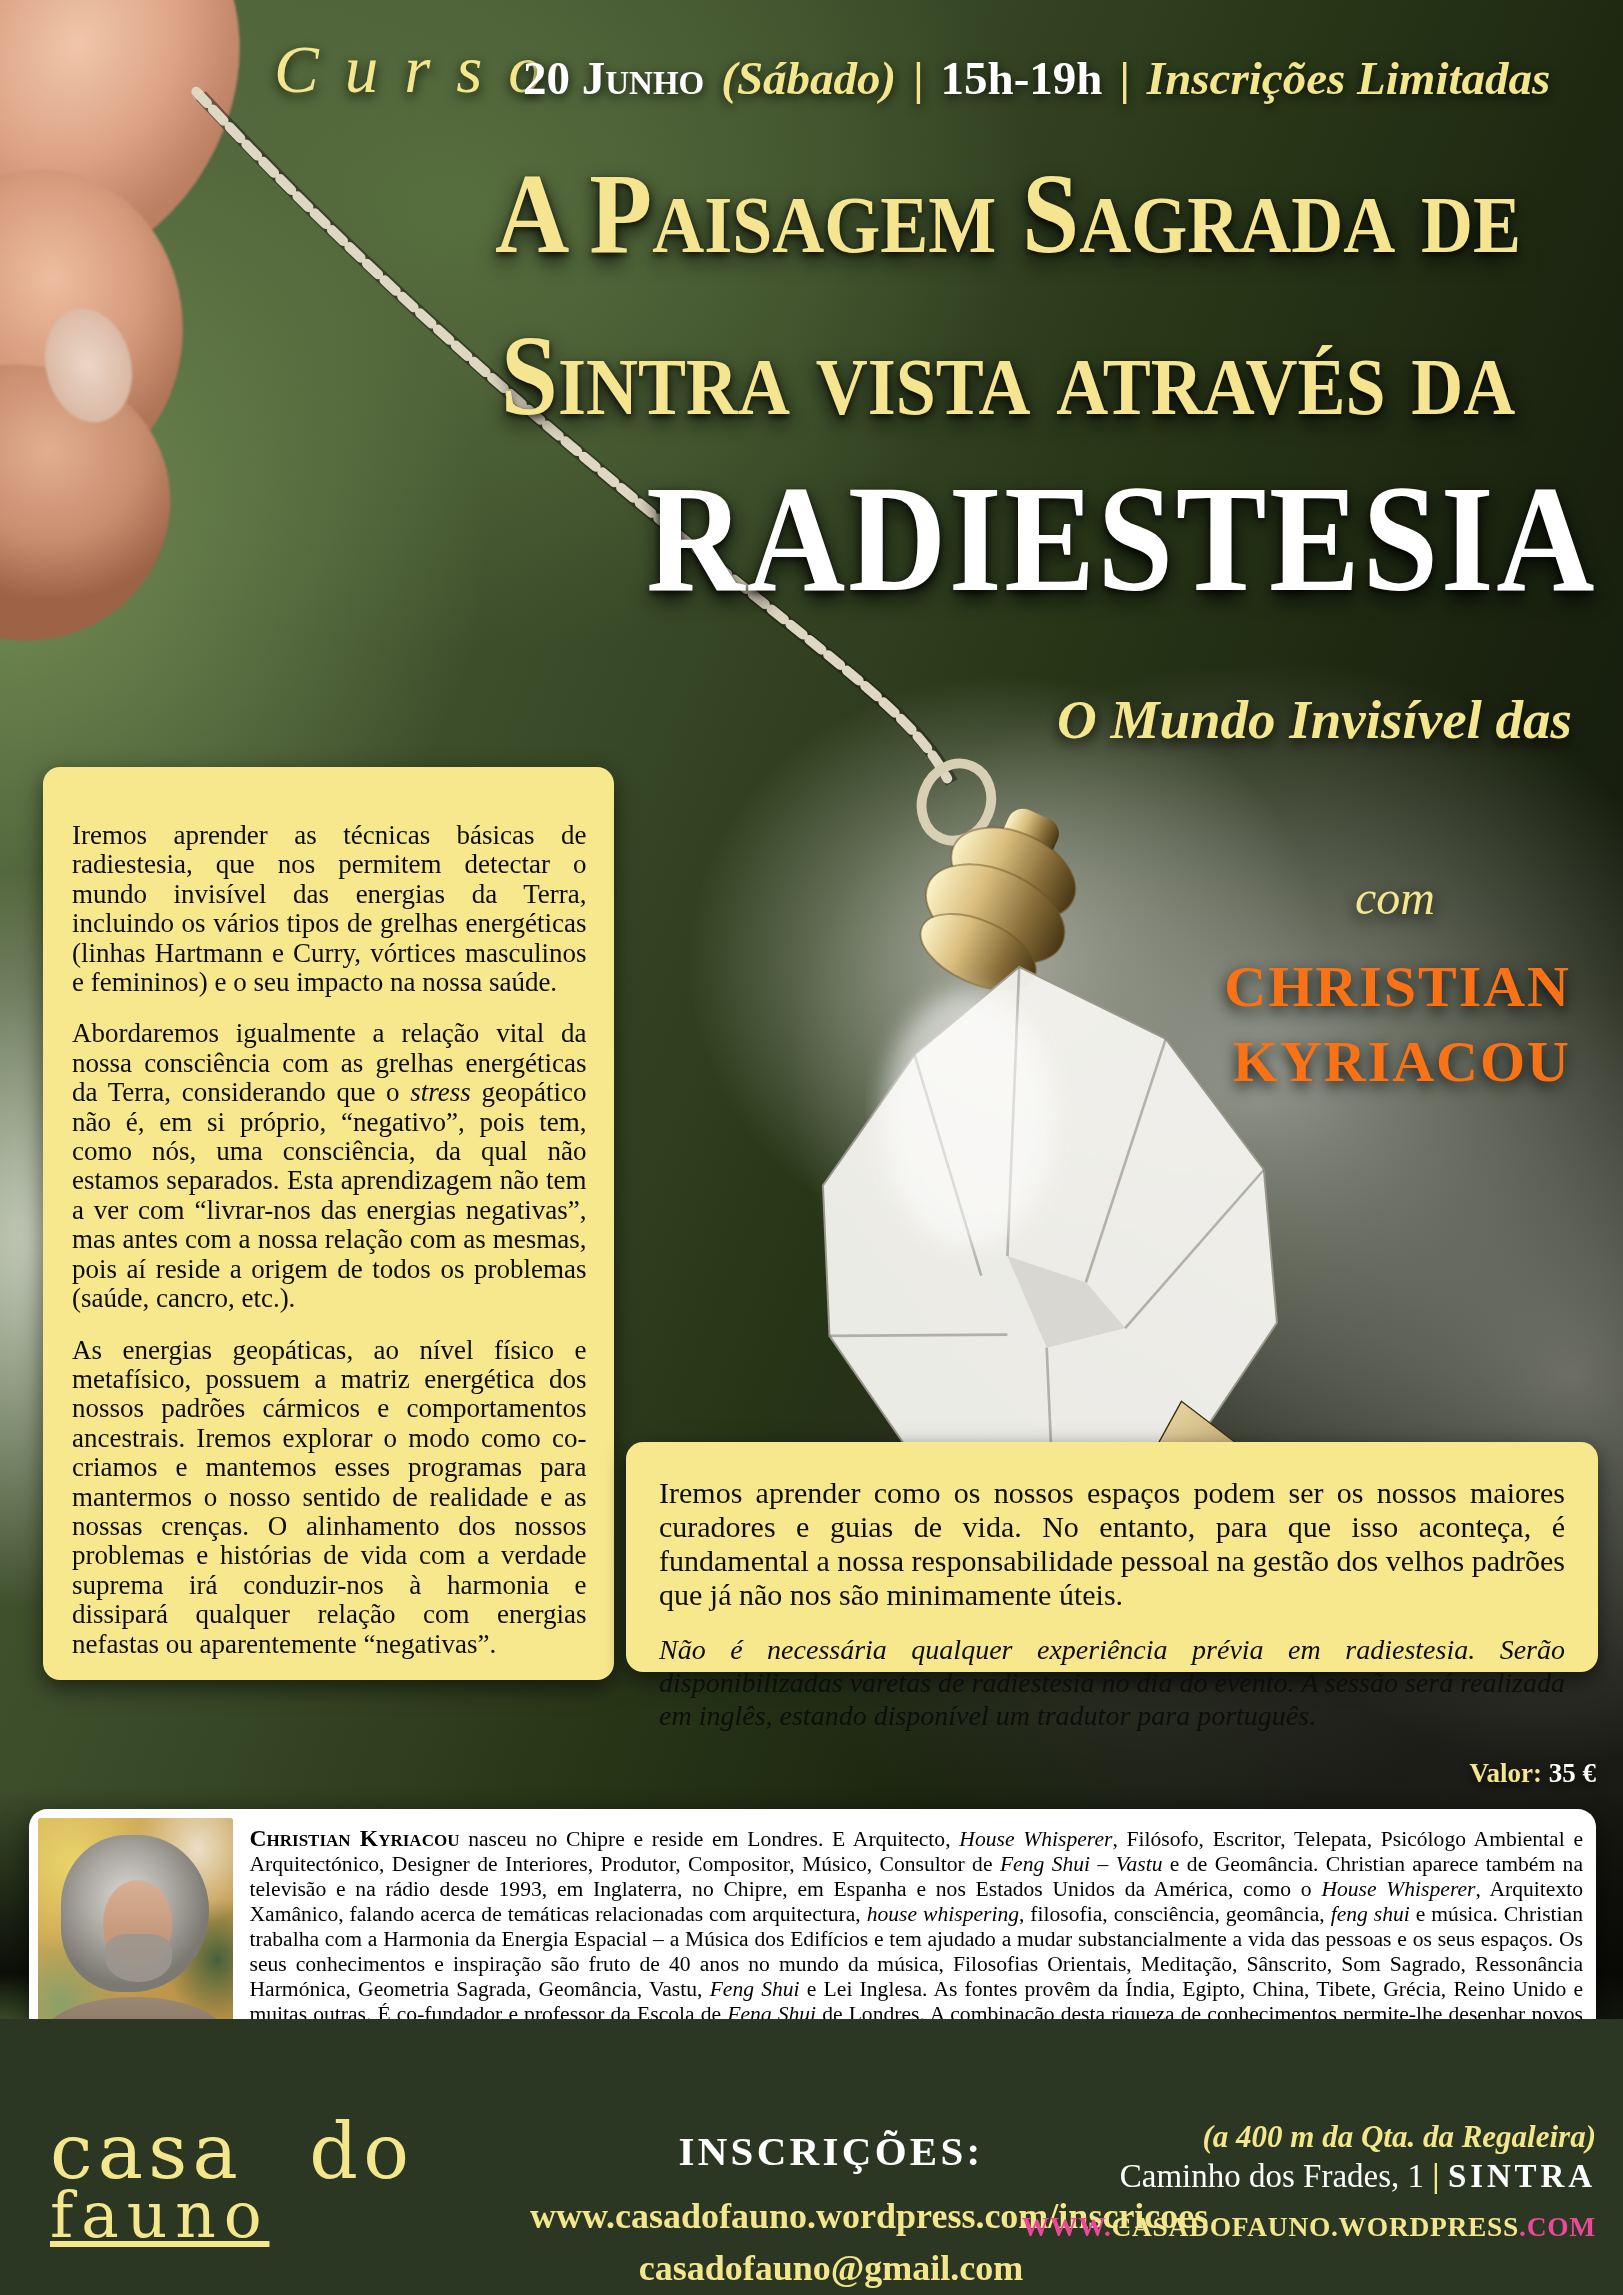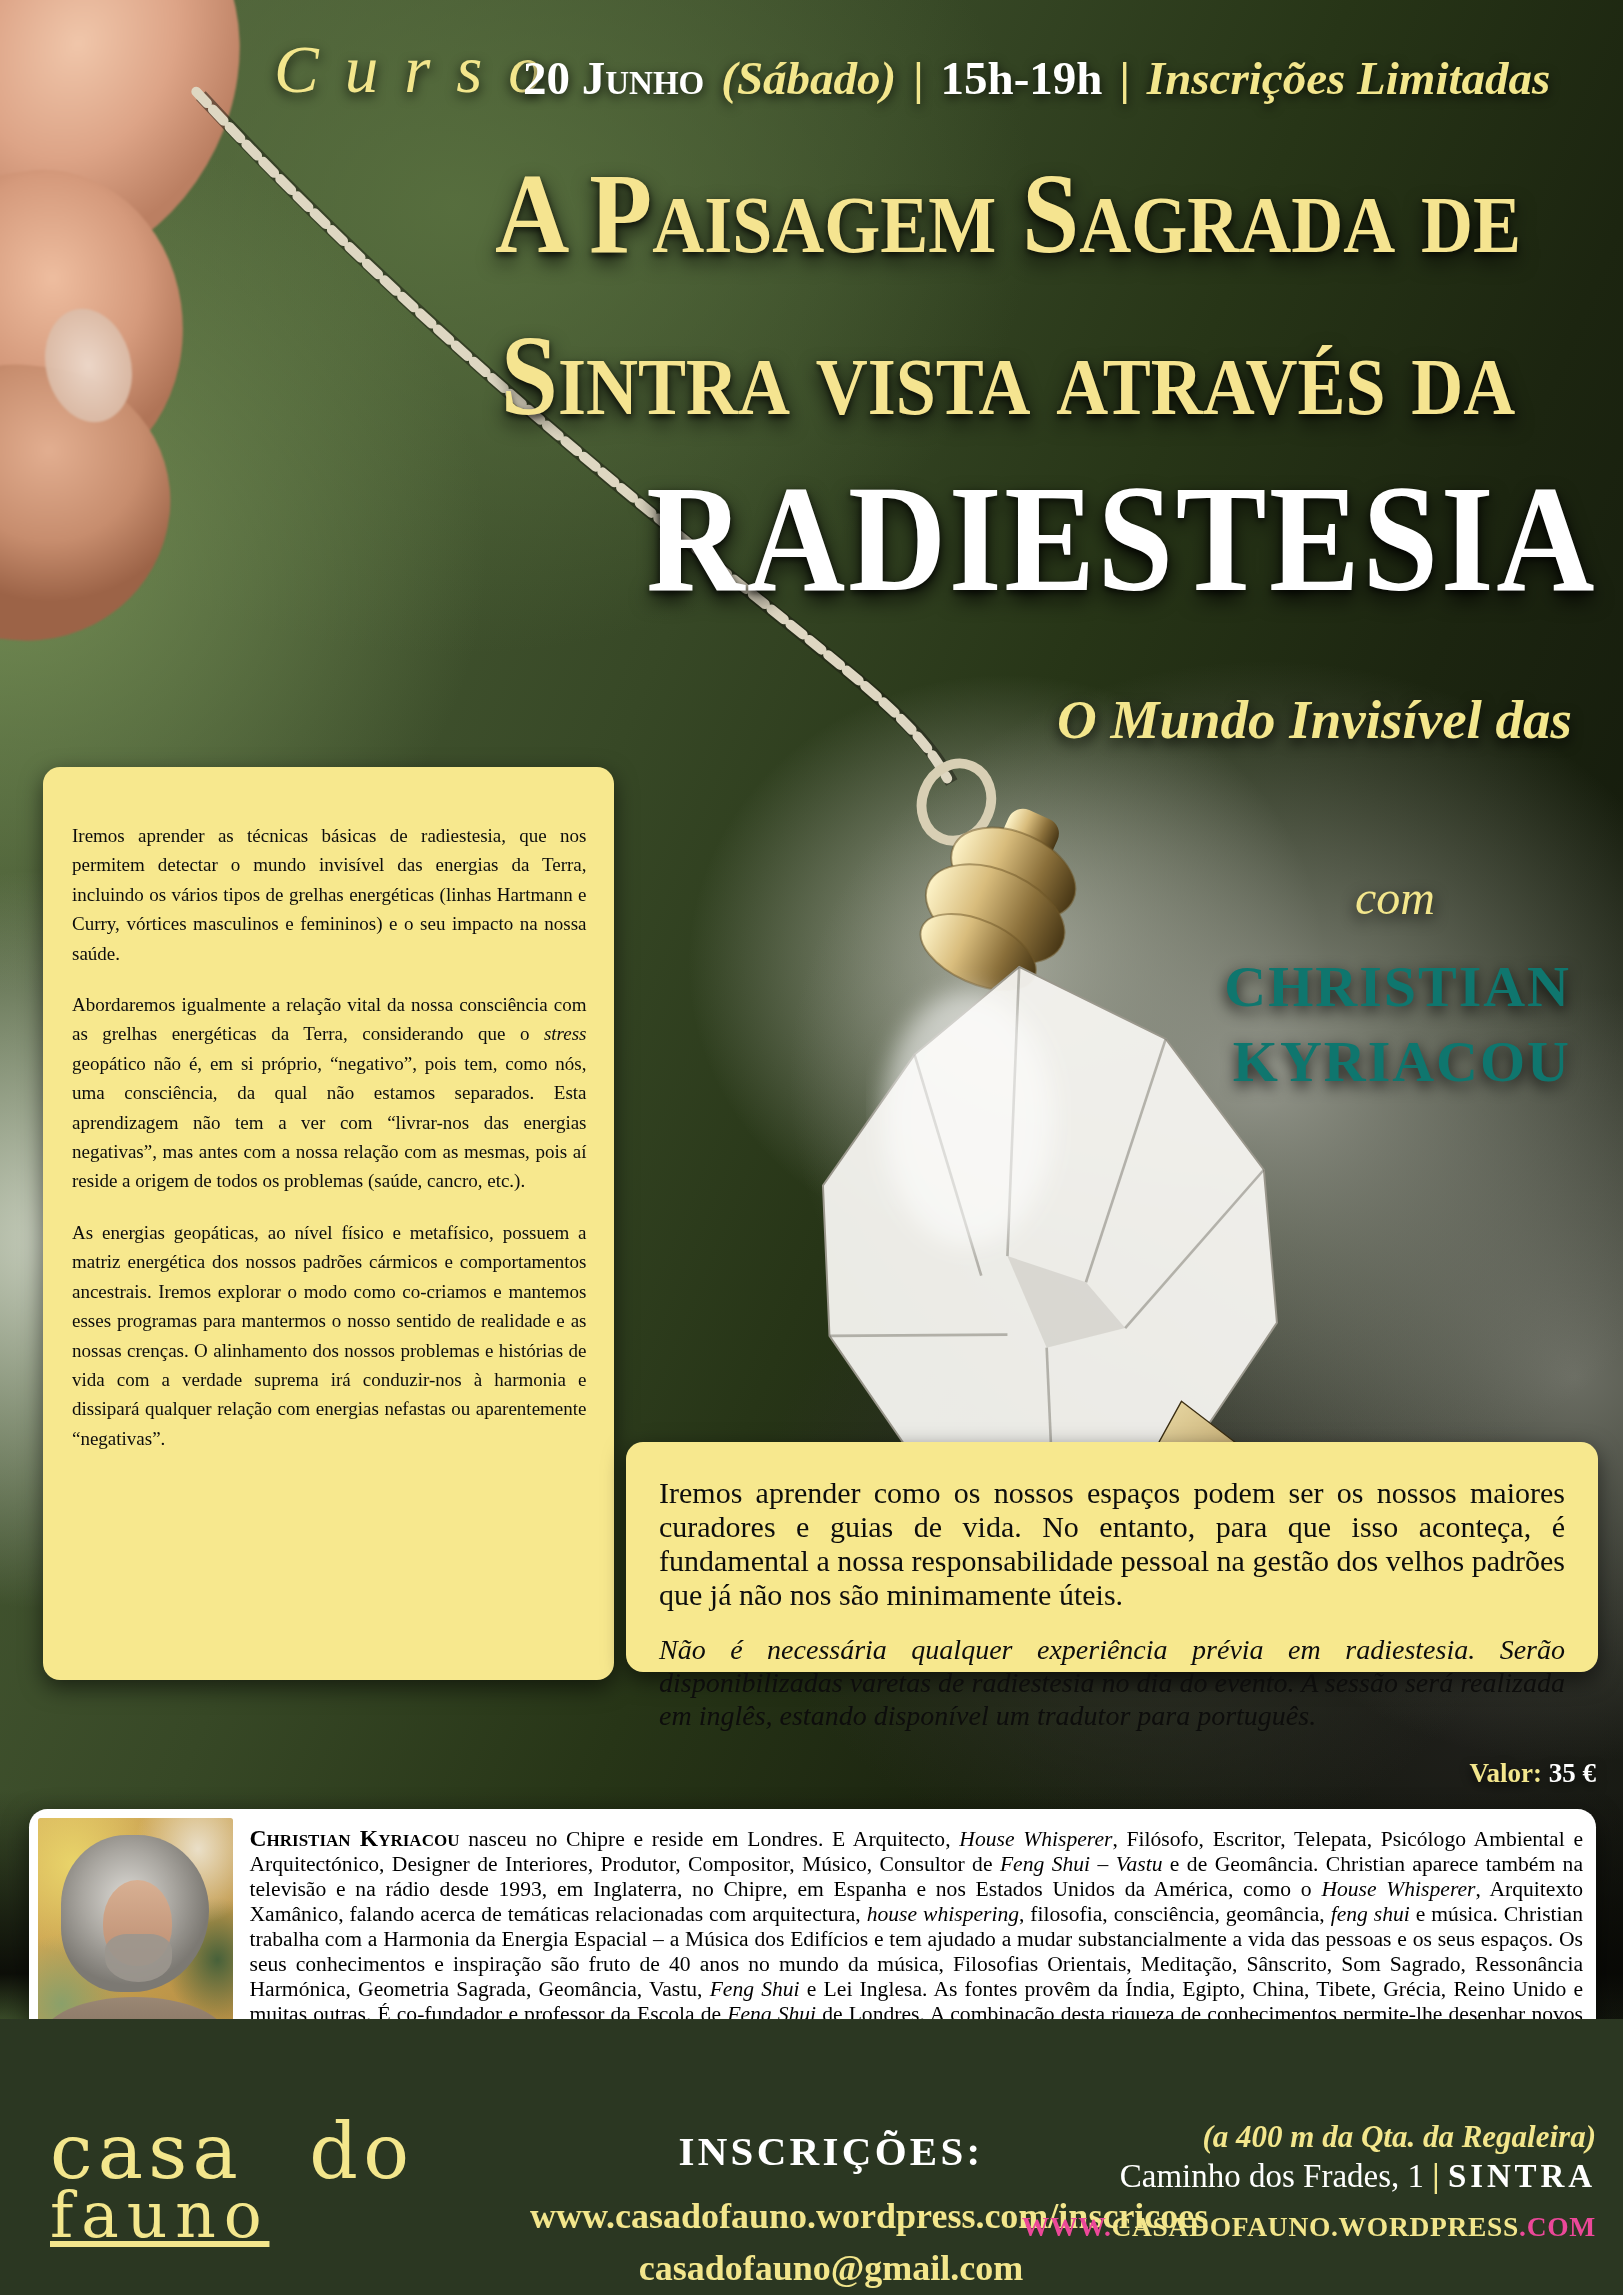--- a/index.html
+++ b/index.html
@@ -63,28 +63,28 @@
          padding-right:26px;letter-spacing:2.6px;transform:scaleY(1.12);transform-origin:center top;}
 
   
   .subtitle{position:absolute;right:51px;top:688px;text-align:right;font-size:55px;line-height:1.16;
             font-style:italic;font-weight:bold;color:var(--y);
             text-shadow:0 5.2px 13px rgba(0,0,0,.8);}
   .presenter{position:absolute;right:52px;top:870px;text-align:right;
              text-shadow:0 5.2px 14.4px rgba(0,0,0,.85);}
   .presenter .com{display:block;font-size:48px;font-style:italic;color:var(--y);
                   margin-right:136px;margin-bottom:23.6px;}
-  .presenter .nm{display:block;font-size:58px;font-weight:bold;letter-spacing:2px;color:#0f766e;
+  .presenter .nm{display:block;font-size:58px;font-weight:bold;letter-spacing:2px;color:#f97316;
                  line-height:1.3;}
 
   
   .panel{background:var(--boxy);color:var(--ink);border-radius:17px;
          box-shadow:0 7.9px 22px rgba(0,0,0,.55);text-align:justify;}
   .left-box{position:absolute;left:43px;top:767px;width:571px;height:913px;
-            padding:54px 27.5px 0 29px;font-size:19px;line-height:29.4px;hyphens:auto;}
+            padding:54px 27.5px 0 29px;font-size:27px;line-height:29.4px;hyphens:auto;}
   .left-box p + p{margin-top:22px;}
   .lower-box{position:absolute;left:626px;top:1442px;width:972px;height:230px;
              padding:34px 33px 0 33px;font-size:30px;line-height:34px;hyphens:auto;}
   .lower-box .note{margin-top:21px;font-style:italic;font-size:28px;line-height:33px;}
 
   
   .price{position:absolute;right:27px;top:1758px;font-size:27px;font-weight:bold;
          text-shadow:0 3.9px 10.5px rgba(0,0,0,.8);text-align:center;}
   .price .lab{color:var(--y);} .price .val{color:#fff;}
 

